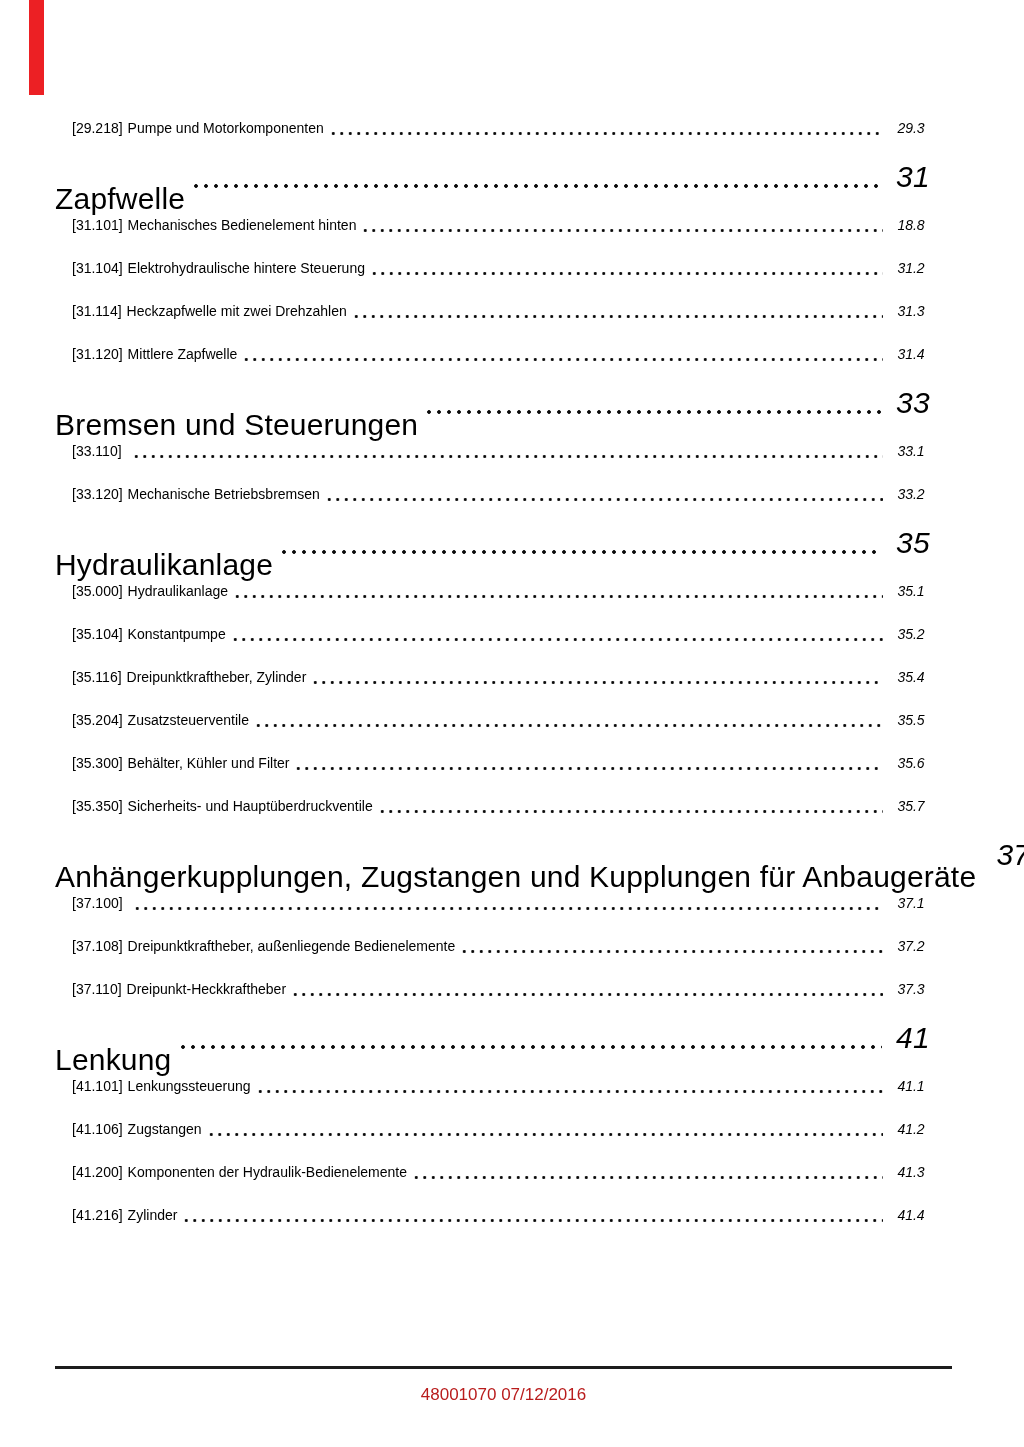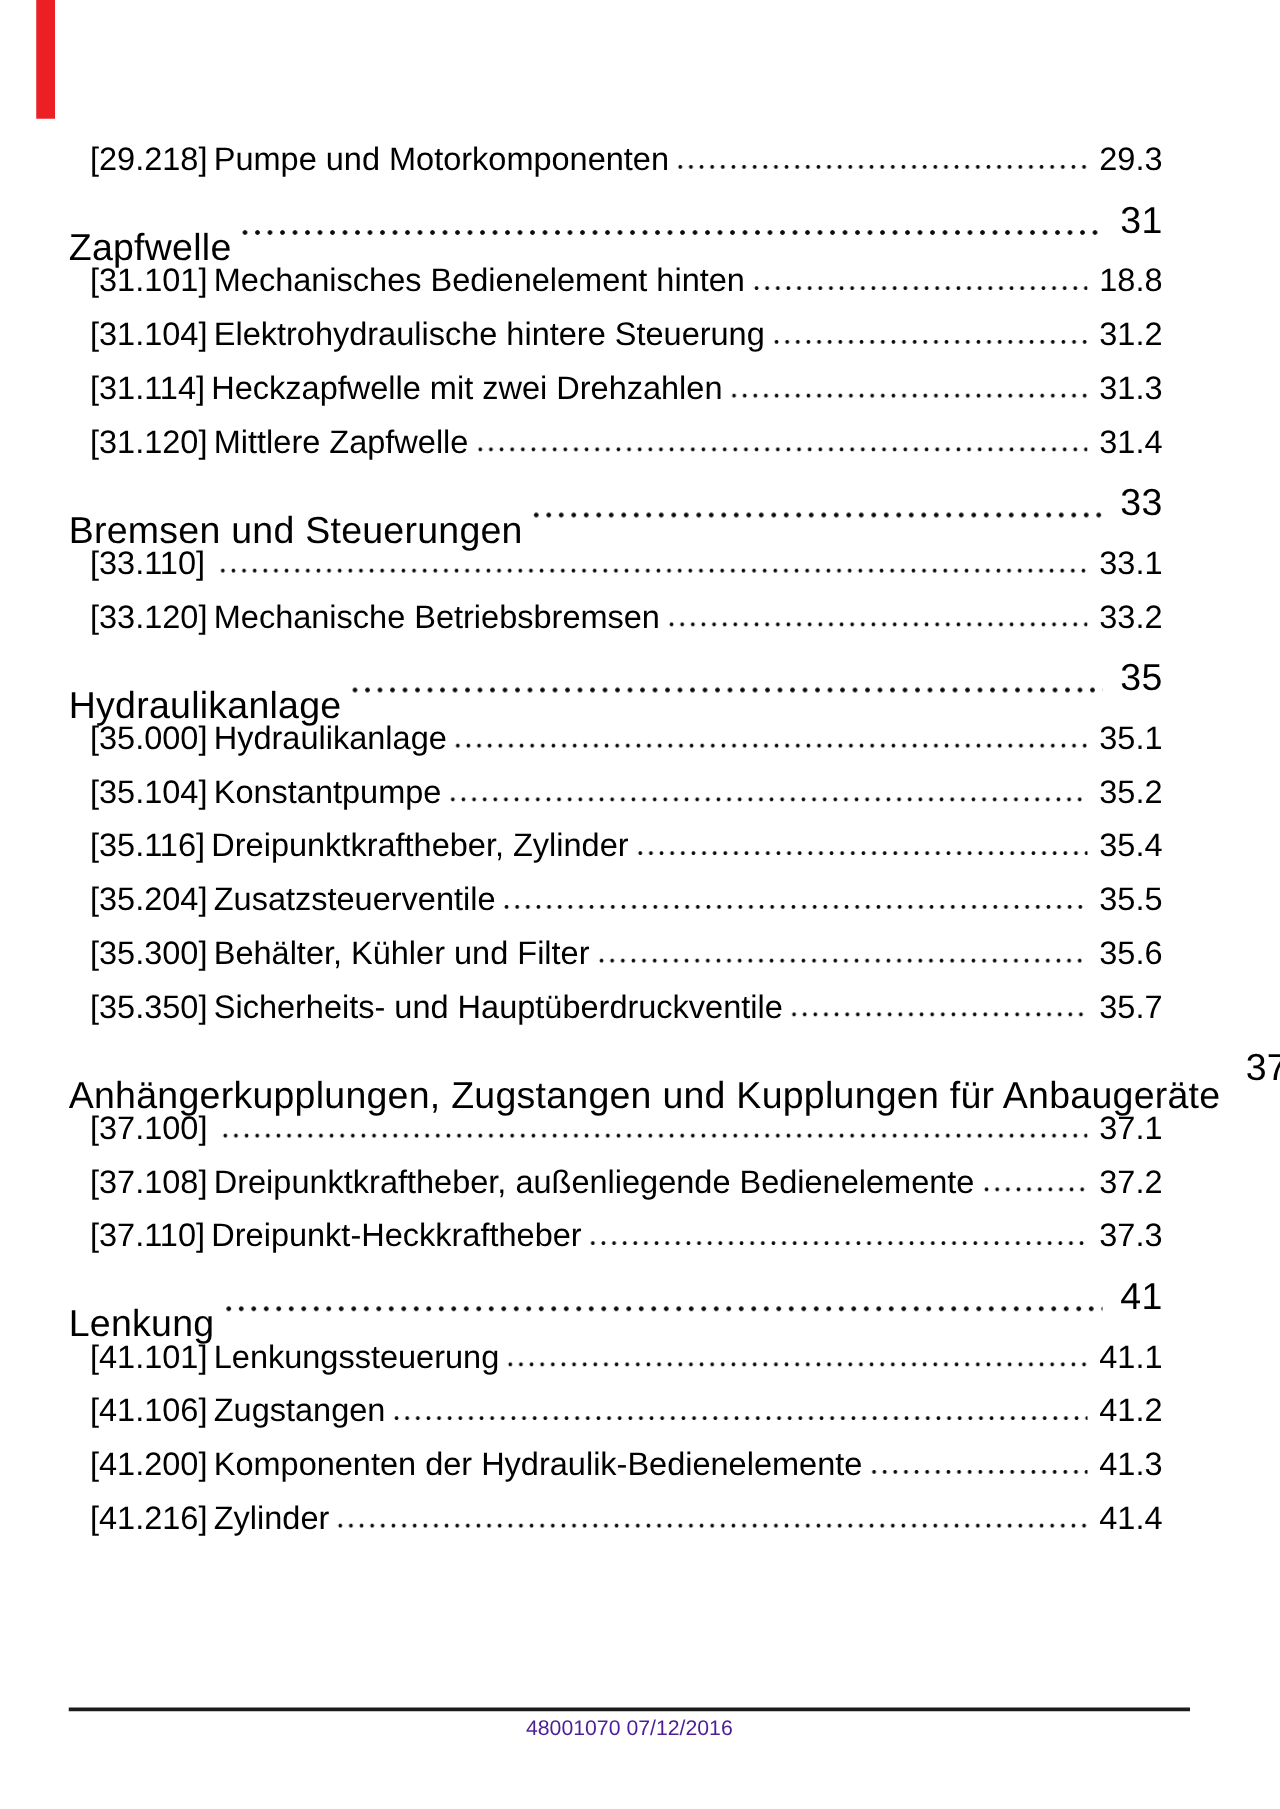--- a/index.html
+++ b/index.html
@@ -36,21 +36,21 @@
     margin-bottom: 1px;
     font-size: 30px;
     letter-spacing: 0.2px;
   }
   .toc-heading .row-title { white-space: nowrap; flex: 0 0 auto; margin-top: 44px; }
   .toc-entry {
     display: flex;
     align-items: center;
     height: 43px;
     padding-left: 17px;
-    font-size: 26px;
+    font-size: 14px;
   }
   .toc-entry .entry-code { flex: 0 0 auto; margin-right: 5px; white-space: nowrap; }
   .toc-entry .row-title { white-space: nowrap; flex: 0 0 auto; }
   .leader {
     flex: 1 1 0;
     min-width: 0;
     align-self: stretch;
     margin: 0 9px 0 5px;
     background-image: radial-gradient(circle, #0a0a0a 1.2px, transparent 1.8px);
     background-size: 8.5px 3px;
@@ -58,35 +58,35 @@
     background-position: left bottom 14px;
   }
   .leader-lg {
     margin: 0 14px 0 6px;
     background-image: radial-gradient(circle, #0a0a0a 1.5px, transparent 2.2px);
     background-size: 10px 4px;
     background-repeat: repeat-x;
     background-position: left bottom 14px;
   }
   .leader.no-dots { background-image: none; }
-  .page-num { flex: 0 0 auto; text-align: right; white-space: nowrap; }
+  .page-num { flex: 0 0 auto; text-align: center; white-space: nowrap; font-style: italic; }
   .toc-entry .page-num { min-width: 38px; }
   .toc-heading .page-num { min-width: 34px; }
   .footer {
     position: absolute;
     left: 55px;
     width: 897px;
     top: 1366px;
   }
   .footer-rule { height: 3px; background: #1c1c1c; }
   .footer-text {
-    margin-top: 4px;
+    margin-top: 16px;
     text-align: center;
     font-size: 17px;
-    color: #4c1d95;
+    color: #b91c1c;
   }
 </style>
 </head>
 <body>
 
 <div class="page">
   <div class="red-mark" style="background: rgb(236, 32, 36);"></div>
 
   <main class="toc">
       <div class="toc-entry">

